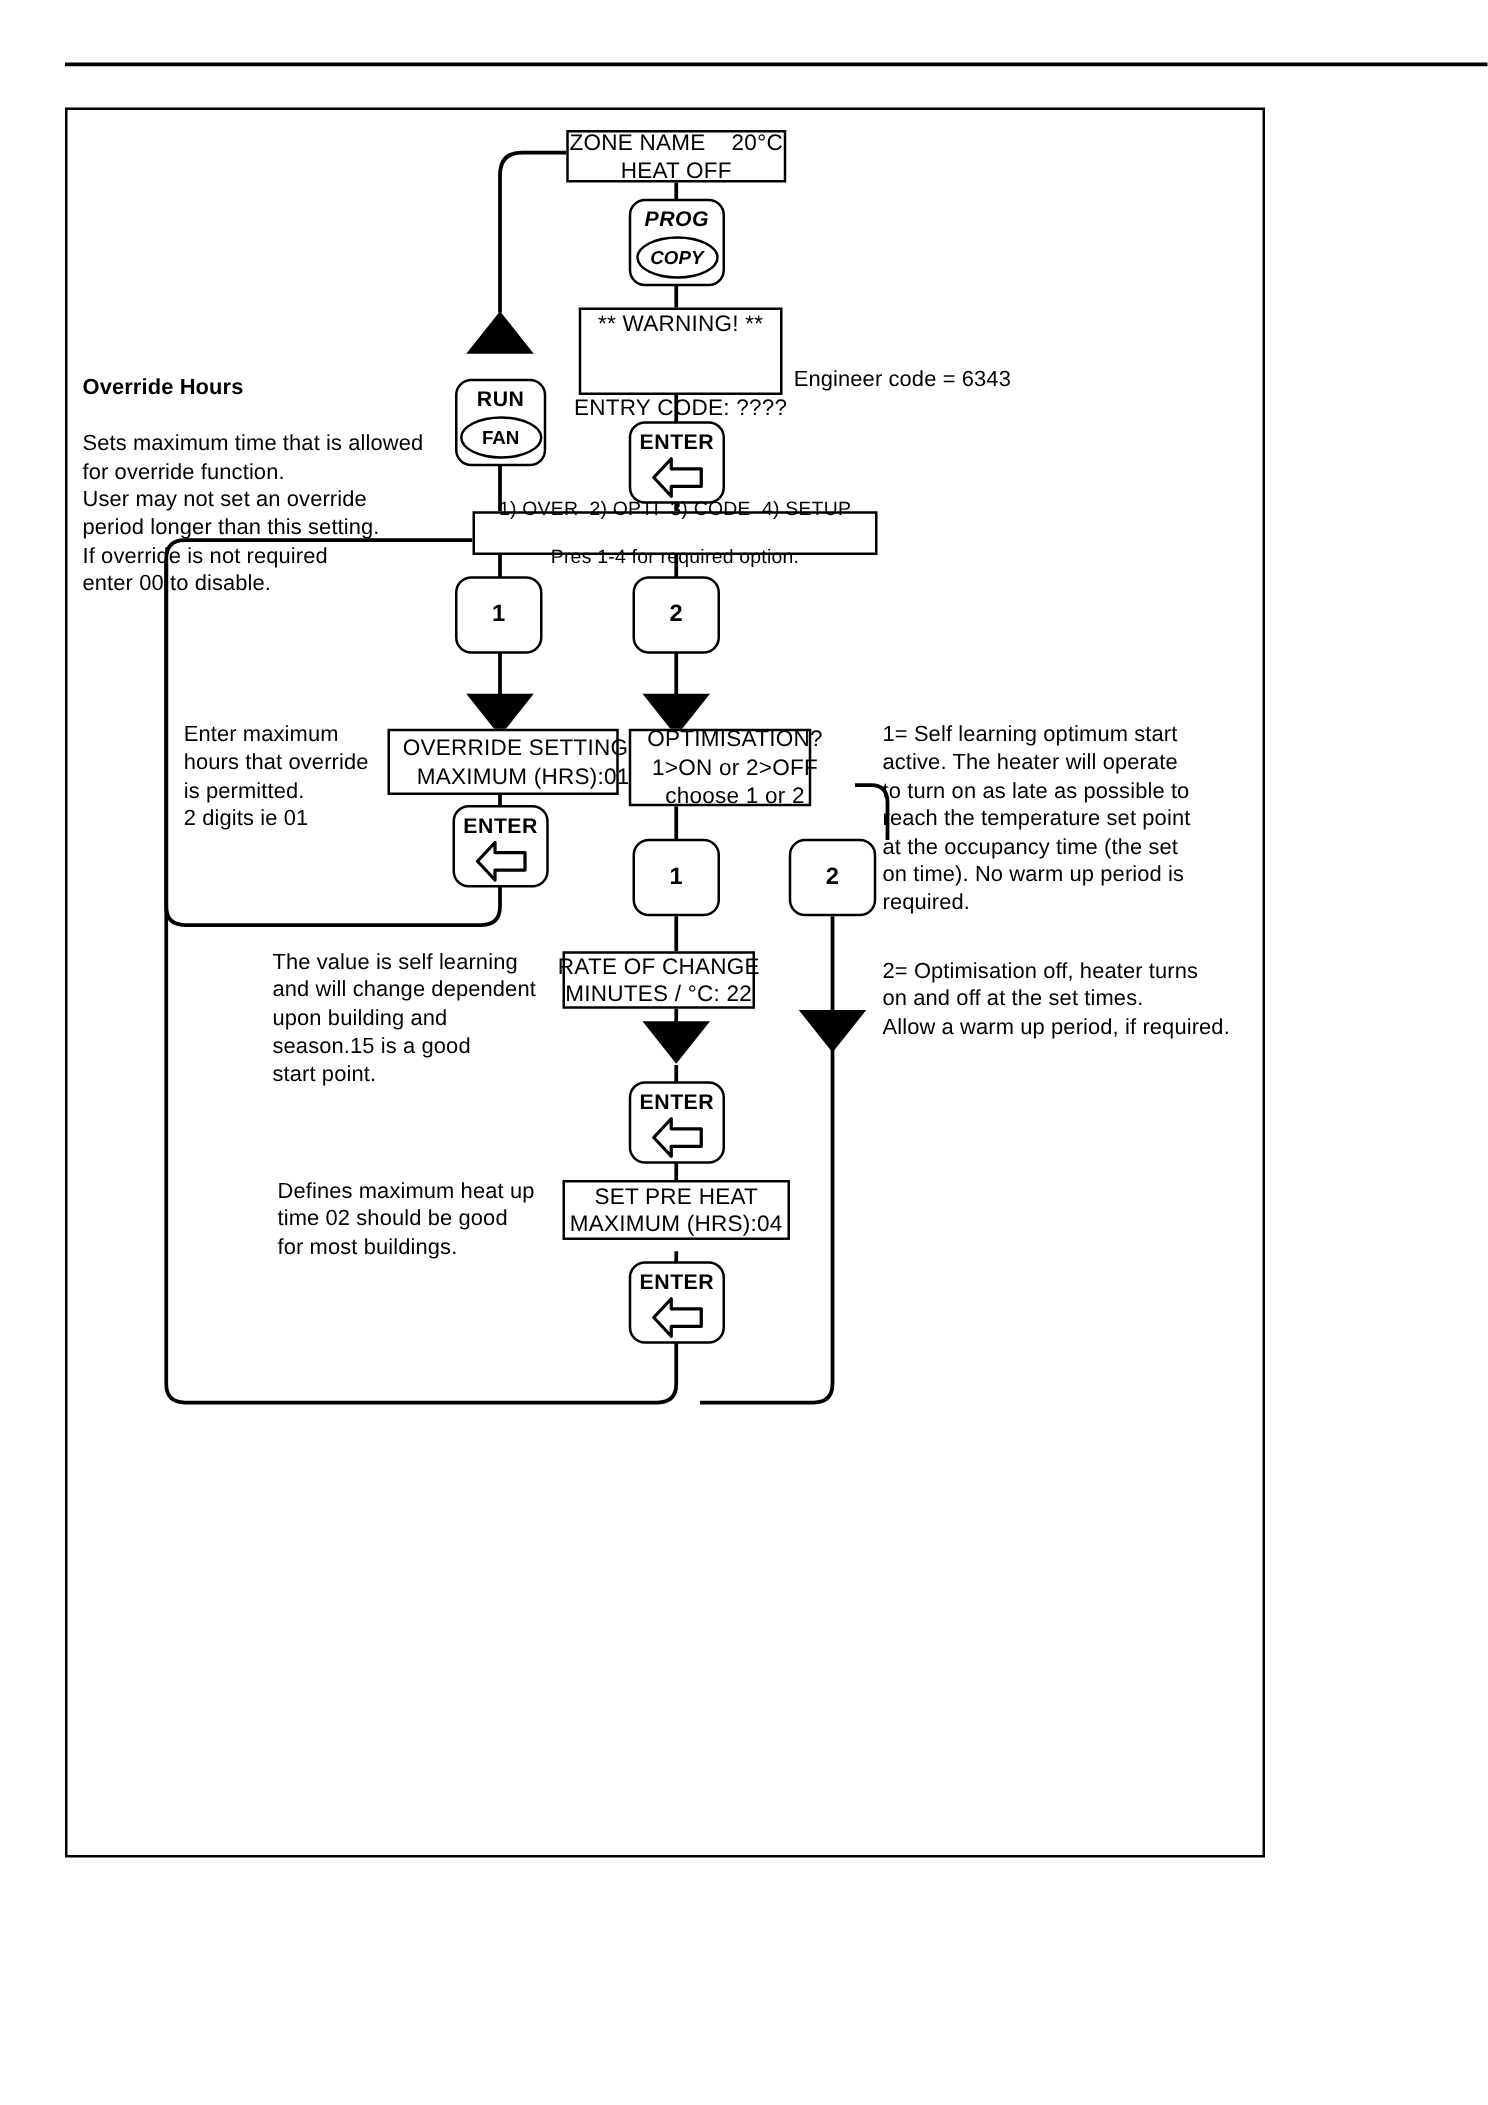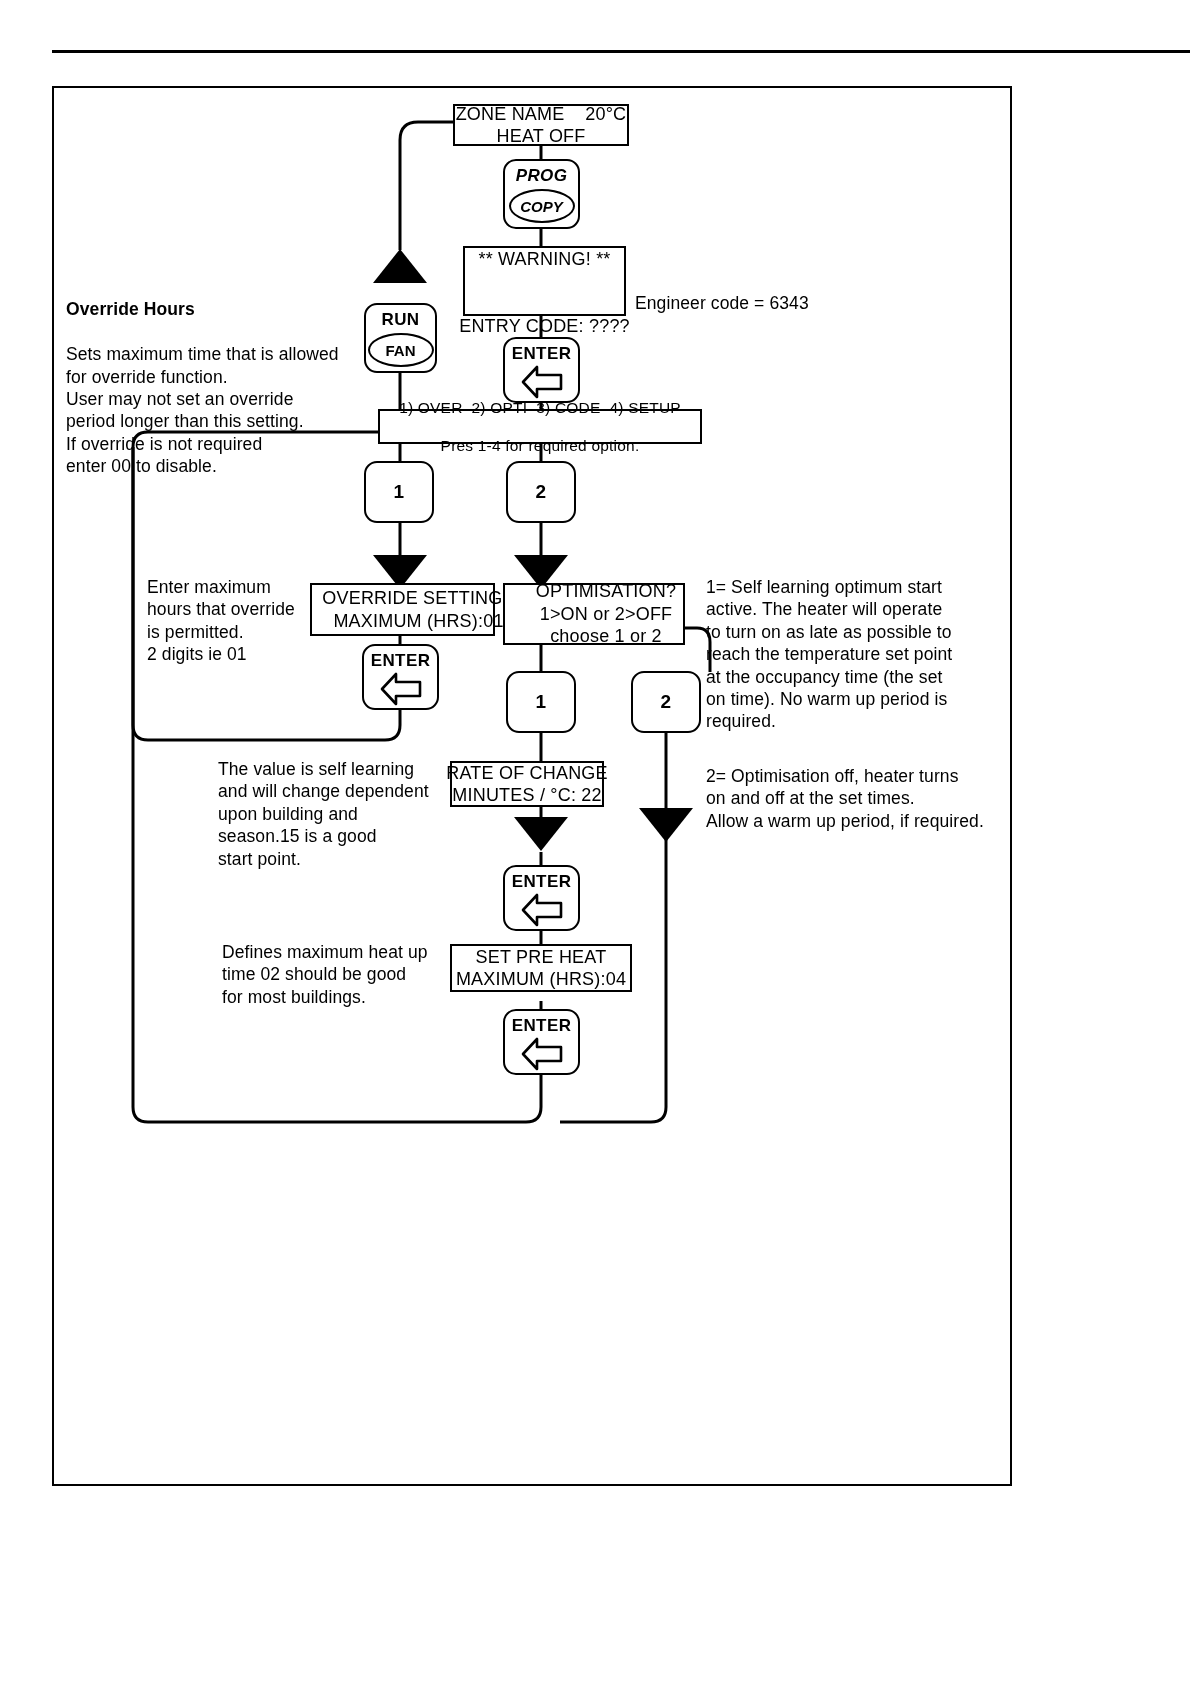--- a/index.html
+++ b/index.html
@@ -165,21 +165,21 @@
   <div class="note" style="left:147px;top:576px;width:175px;">Enter maximum
 hours that override
 is permitted.
 2 digits ie 01</div>
 
   <div class="lcd" style="left:310px;top:583px;width:185px;height:53px;padding-left:32px;">
     <span>OVERRIDE SETTINGS</span>
     <span>MAXIMUM (HRS):01</span>
   </div>
 
-  <div class="lcd" style="left:503px;top:583px;width:182px;height:62px;padding-left:24px;">
+  <div class="lcd" style="left:503px;top:583px;width:146px;height:62px;padding-left:24px;">
     <span>OPTIMISATION?</span>
     <span>1&gt;ON or 2&gt;OFF</span>
     <span>choose 1 or 2</span>
   </div>
 
   <div class="note" style="left:706px;top:576px;width:300px;">1= Self learning optimum start
 active. The heater will operate
 to turn on as late as possible to
 reach the temperature set point
 at the occupancy time (the set

